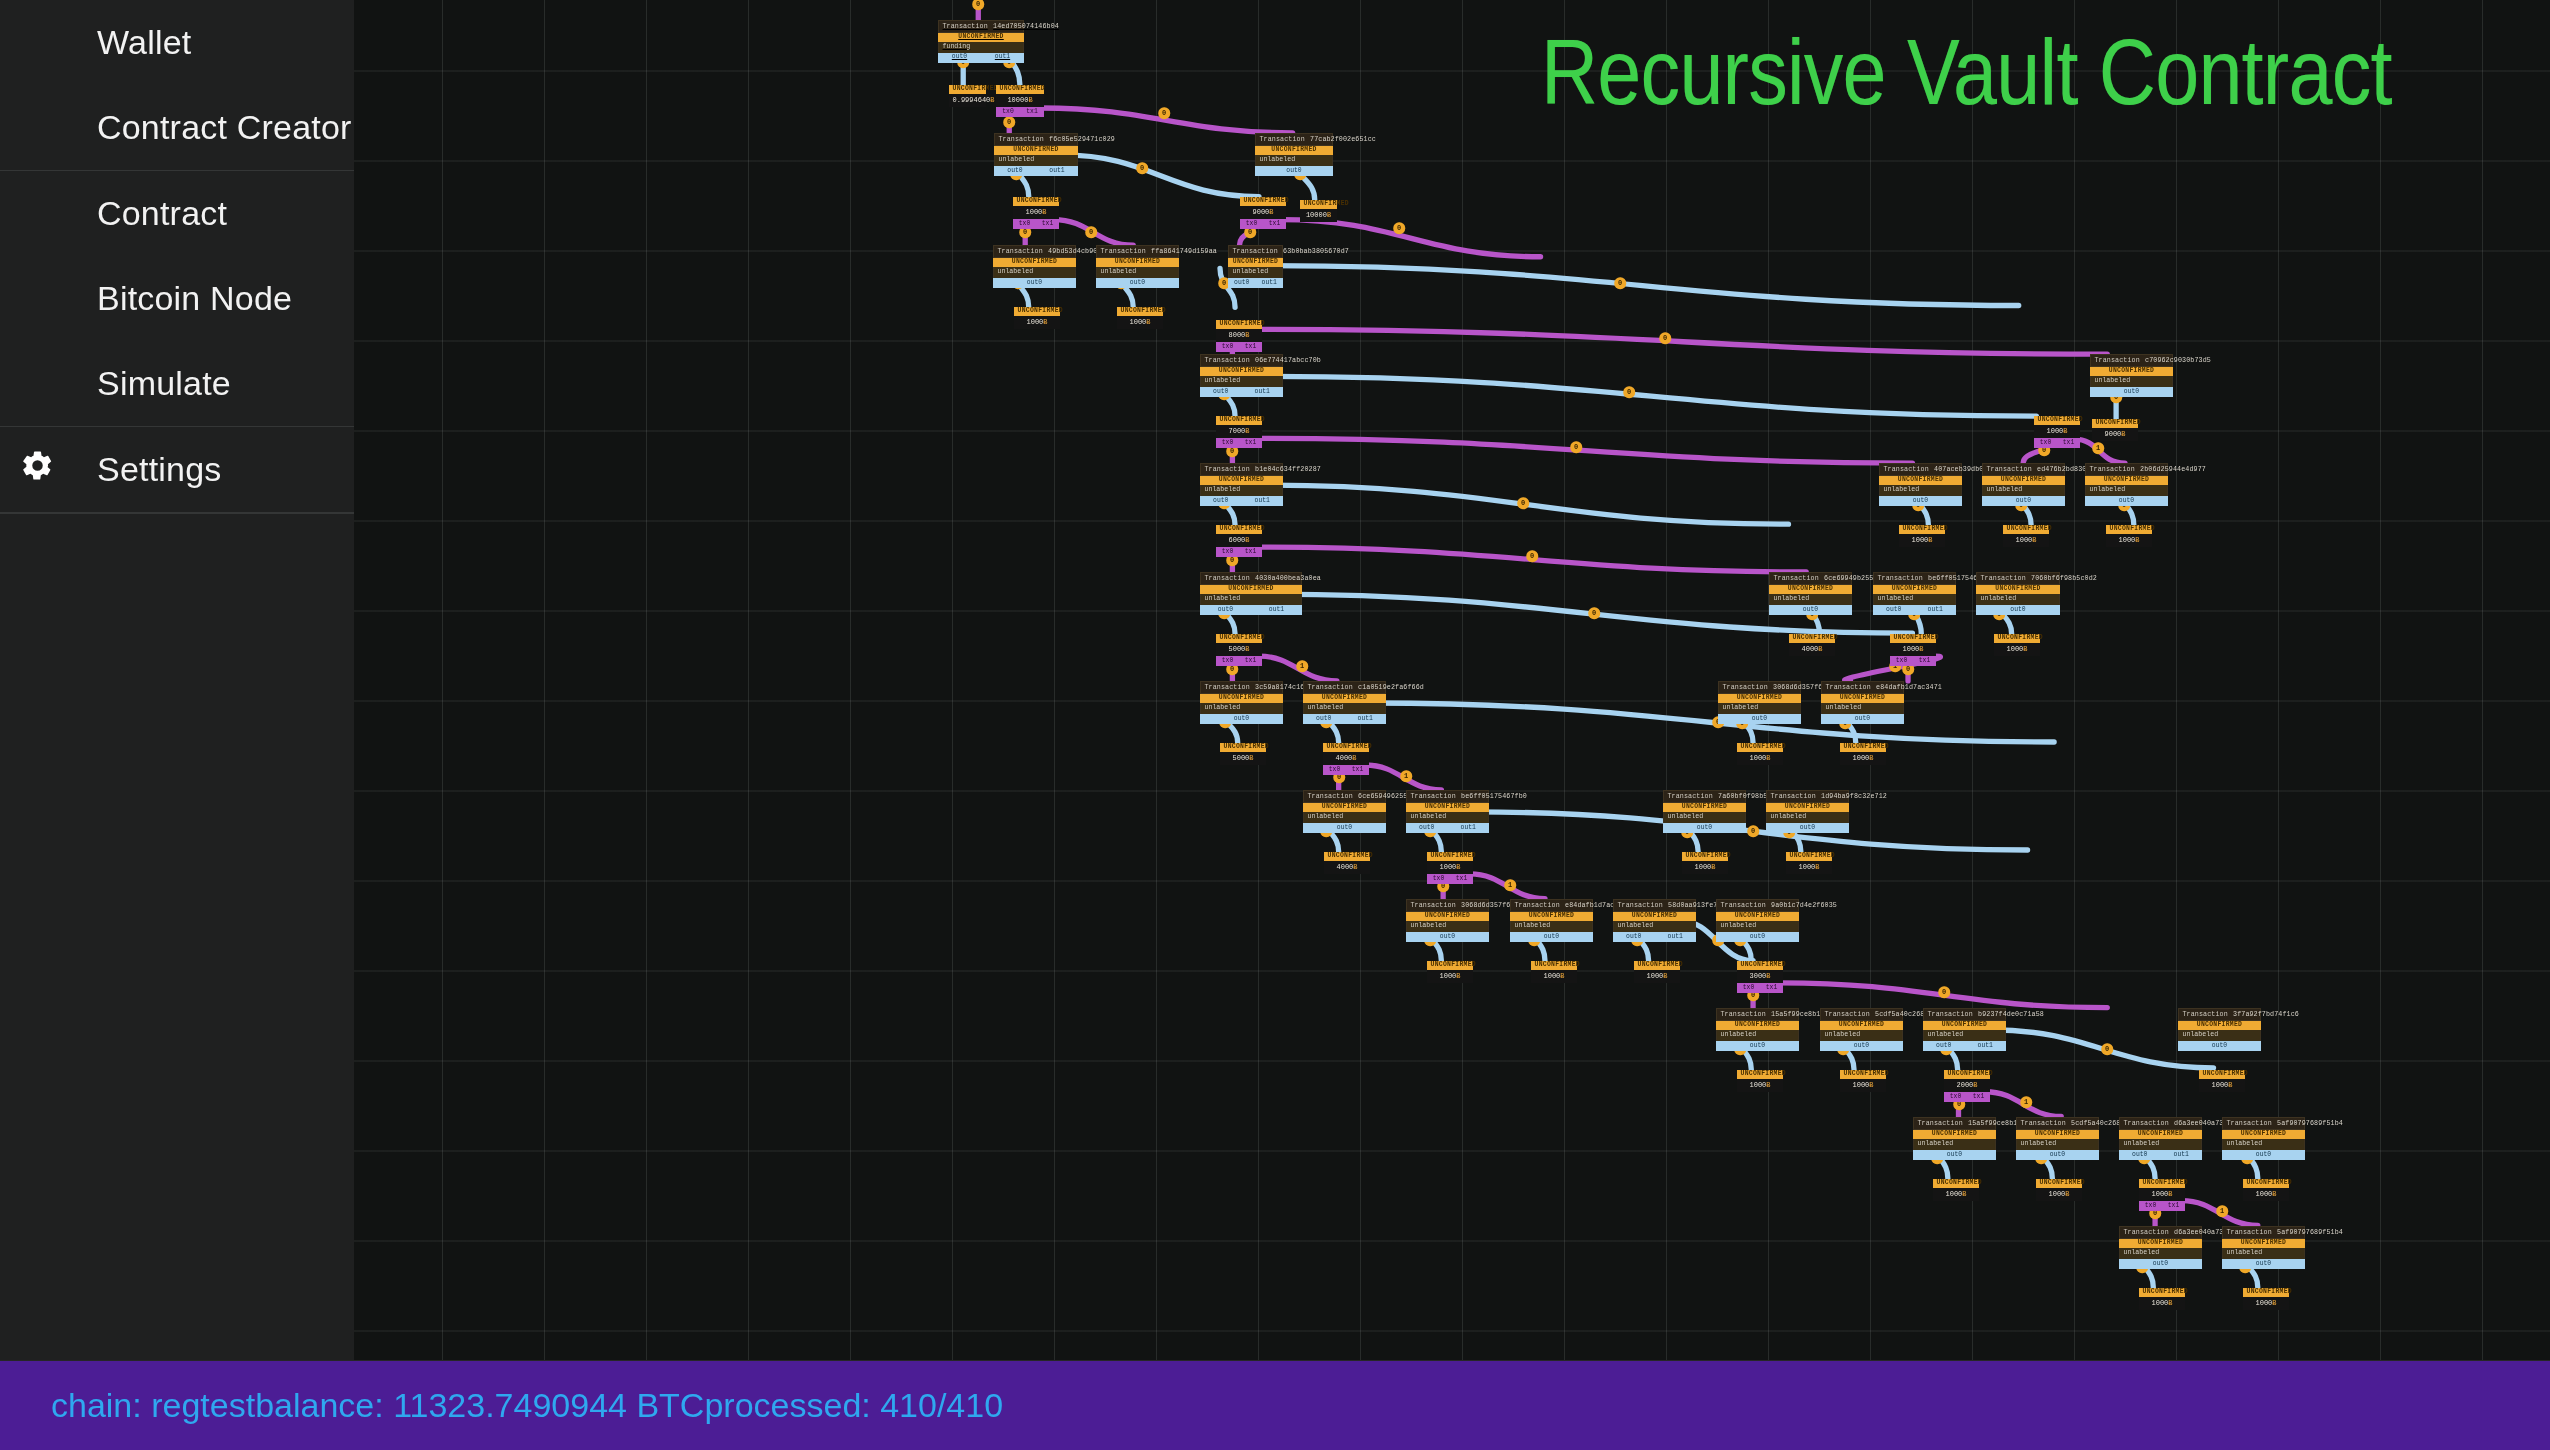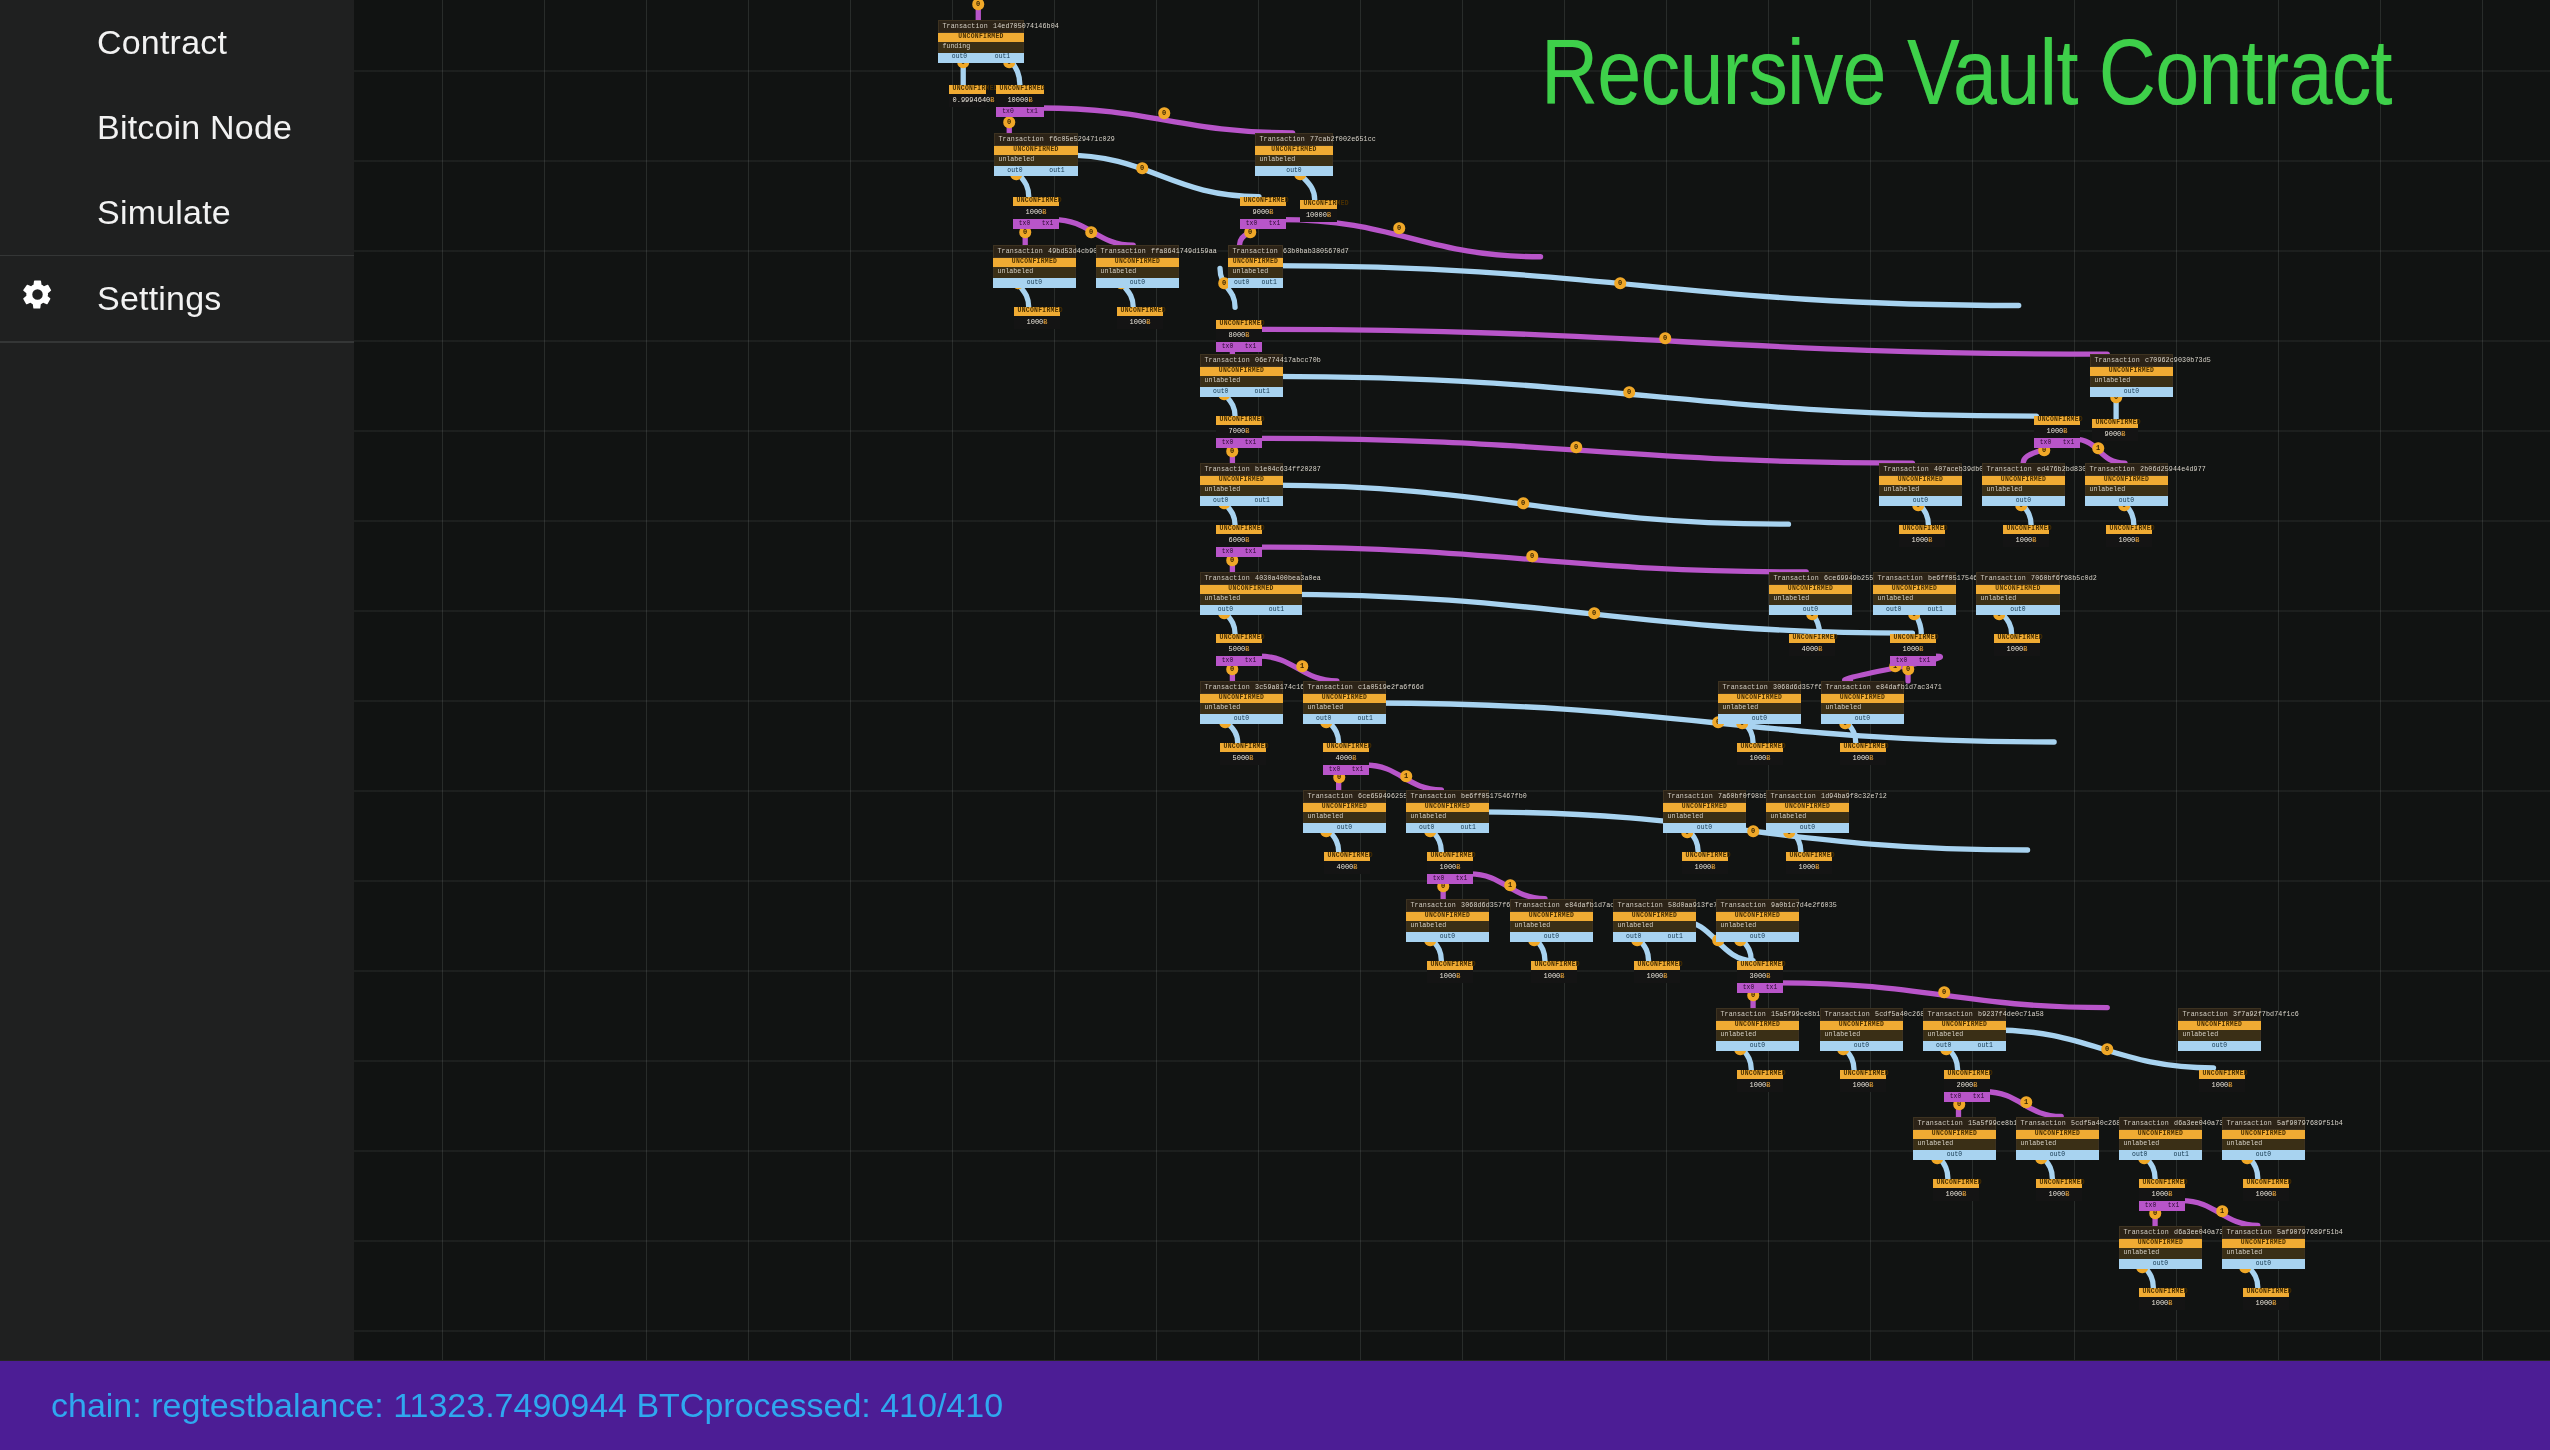--- a/index.html
+++ b/index.html
@@ -121,20 +121,28 @@
   }
   #statusbar .status-text span { margin-right:0px; }
 </style>
 </head>
 <body>
 
 <div id="app">
   <div id="upper">
 
     <nav id="sidebar">
+      <div class="nav-group">
+        <div class="nav-item">
+          <span class="nav-label">Wallet</span>
+        </div>
+        <div class="nav-item">
+          <span class="nav-label">Contract Creator</span>
+        </div>
+      </div>
       <div class="nav-group">
         <div class="nav-item">
           <span class="nav-label">Contract</span>
         </div>
         <div class="nav-item">
           <span class="nav-label">Bitcoin Node</span>
         </div>
         <div class="nav-item">
           <span class="nav-label">Simulate</span>
         </div>
@@ -304,21 +312,21 @@
           <div class="edge-badge" style="left: 1605px; top: 1104px;">0</div>
           <div class="edge-badge" style="left: 1672px; top: 1102px;">1</div>
           <div class="edge-badge" style="left: 1583px; top: 1158px;">0</div>
           <div class="edge-badge" style="left: 1687px; top: 1158px;">0</div>
           <div class="edge-badge" style="left: 1790px; top: 1158px;">0</div>
           <div class="edge-badge" style="left: 1893px; top: 1158px;">0</div>
           <div class="edge-badge" style="left: 1801px; top: 1213px;">0</div>
           <div class="edge-badge" style="left: 1868px; top: 1211px;">1</div>
           <div class="edge-badge" style="left: 1788px; top: 1267px;">0</div>
           <div class="edge-badge" style="left: 1891px; top: 1267px;">0</div>
-          <div class="tx-node" style="left: 584px; top: 19.5px; width: 86px;">
+          <div class="tx-node" style="left: 584px; top: 19.5px; width: 86px; text-decoration: underline;">
             <div class="tx-head"><span class="lbl">Transaction</span><span class="hash">14ed705074146b04</span></div>
             <div class="tx-status">UNCONFIRMED</div>
             <div class="tx-label">funding</div>
             <div class="tx-outs">
               <span>out0</span>
               <span>out1</span>
             </div>
           </div>
           <div class="utxo-node" style="left: 595px; top: 85px; width: 37px;">
             <div class="utxo-status">UNCONFIRMED</div>

